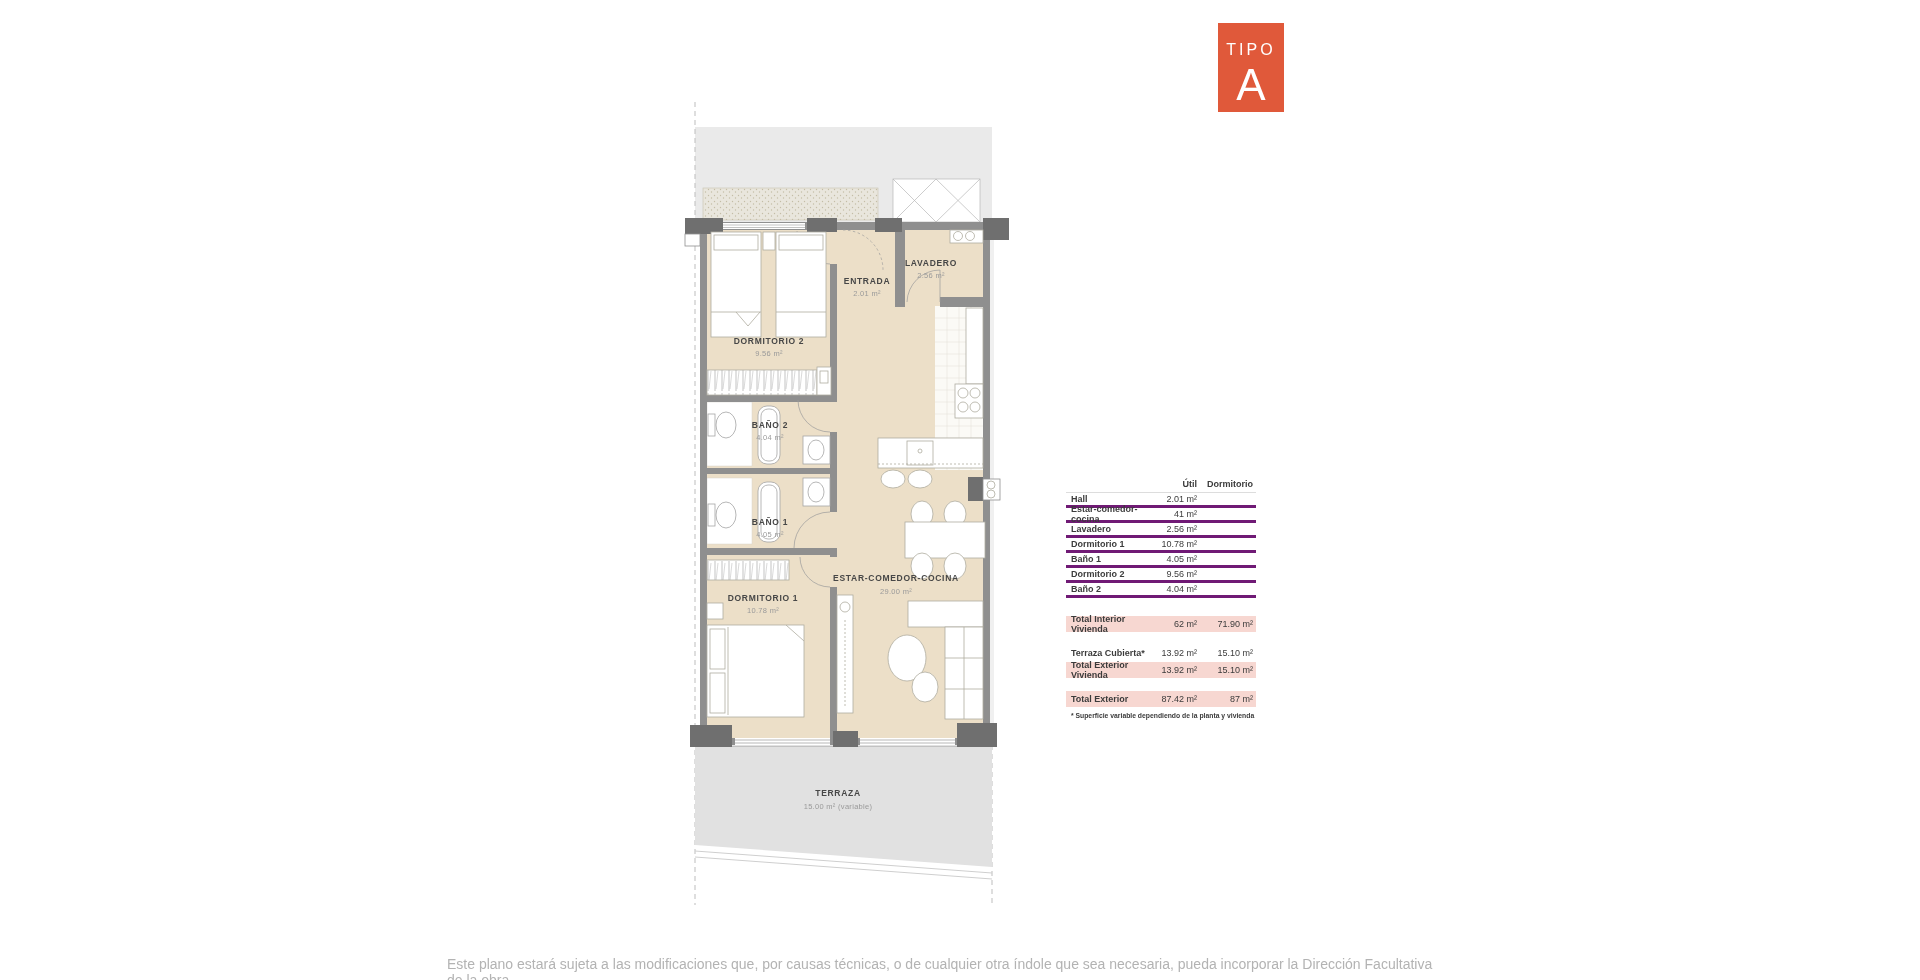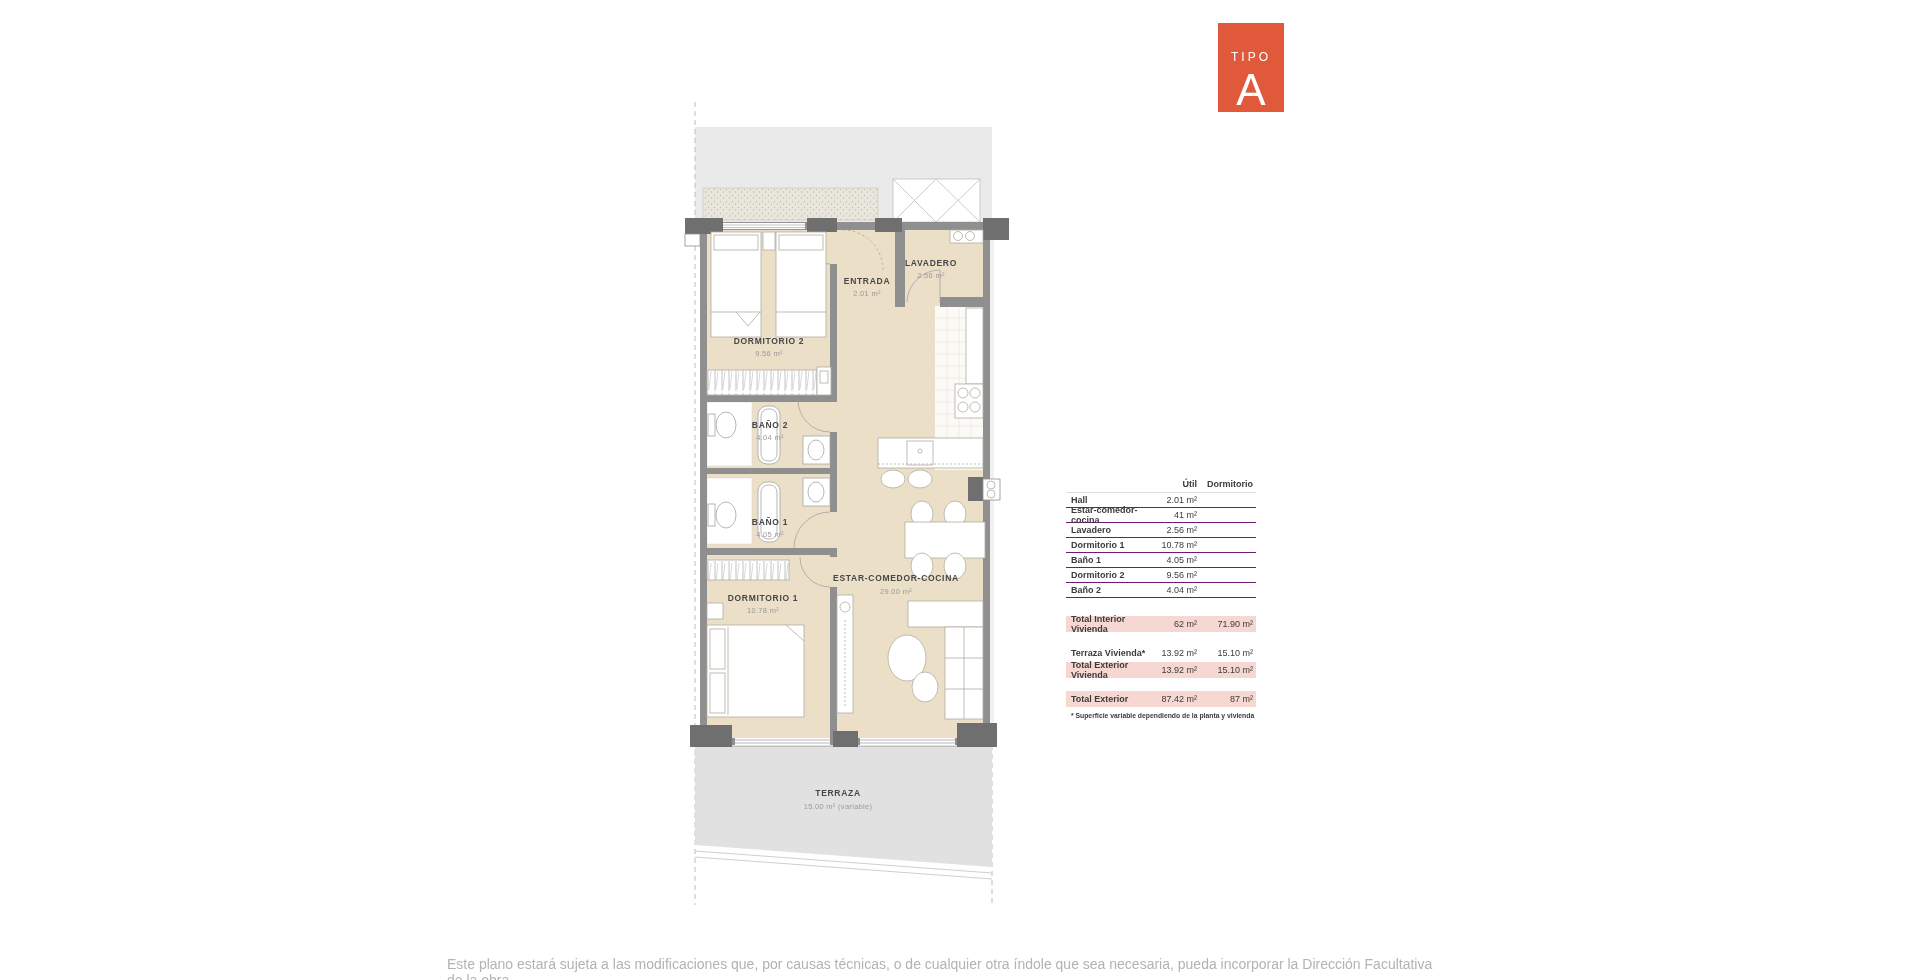--- a/index.html
+++ b/index.html
@@ -3,37 +3,37 @@
 <meta charset="utf-8">
 <style>
   * { margin:0; padding:0; box-sizing:border-box; }
   html,body { width:1920px; height:980px; background:#ffffff; overflow:hidden;
     font-family:"Liberation Sans", sans-serif; color:#3b3b3b; }
   .abs { position:absolute; }
 
   
   #tipo-badge { left:1218px; top:23px; width:66px; height:89px; background:#e0593a;
     color:#fff; text-align:center; }
-  #tipo-badge .tipo { font-size:12px; letter-spacing:3px; padding-top:27px; font-weight:400; }
+  #tipo-badge .tipo { font-size:16px; letter-spacing:3px; padding-top:18px; font-weight:400; }
   #tipo-badge .letter { font-size:44px; font-weight:500; line-height:1.2; }
 
   
   #plan { left:545px; top:80px; width:480px; height:830px; }
   .rname { font:600 8.5px "Liberation Sans", sans-serif; fill:#474747; letter-spacing:.7px; text-anchor:middle; }
   .rarea { font:400 7.5px "Liberation Sans", sans-serif; fill:#9a9a9a; letter-spacing:.3px; text-anchor:middle; }
 
   
   #area-table { left:1066px; top:476px; width:190px; font-size:9px; }
   .trow { display:flex; align-items:center; height:15px; padding:0 3px 0 5px; }
   .trow .lbl { flex:1; font-weight:700; }
   .trow .util { width:48px; text-align:right; }
   .trow .cons { width:56px; text-align:right; }
   .thead { height:16px;justify-content:flex-end; }
   .thead .util, .thead .cons { font-weight:700; }
-  #rows-block .trow { border-bottom:1px solid #701a75; }
+  #rows-block .trow { border-bottom:3px solid #701a75; }
   #rows-block { border-top:1px solid #ddd; }
   .total { height:16px; font-weight:400; margin-top:1px; }
   .total .lbl { font-weight:700; }
   .hl { background:#f7d7d1; }
   .gap-lg { height:17px; } .gap-md { height:12px; }
   #footnote { font-size:6.8px; font-weight:700; margin-top:5px; padding-left:5px; }
 
   
   #disclaimer { left:447px; top:956px; width:1000px; 
     font-size:14px; color:#b3b3b3; }
@@ -289,21 +289,21 @@
   </div>
 
   <div class="gap-lg"></div>
   <div class="trow total hl">
     <div class="lbl">Total Interior Vivienda</div>
     <div class="util">62 m²</div>
     <div class="cons">71.90 m²</div>
   </div>
   <div class="gap-md"></div>
   <div class="trow total">
-    <div class="lbl">Terraza Vivienda*</div>
+    <div class="lbl">Terraza Cubierta*</div>
     <div class="util">13.92 m²</div>
     <div class="cons">15.10 m²</div>
   </div>
   <div class="trow total hl">
     <div class="lbl">Total Exterior Vivienda</div>
     <div class="util">13.92 m²</div>
     <div class="cons">15.10 m²</div>
   </div>
   <div class="gap-md"></div>
   <div class="trow total hl">

